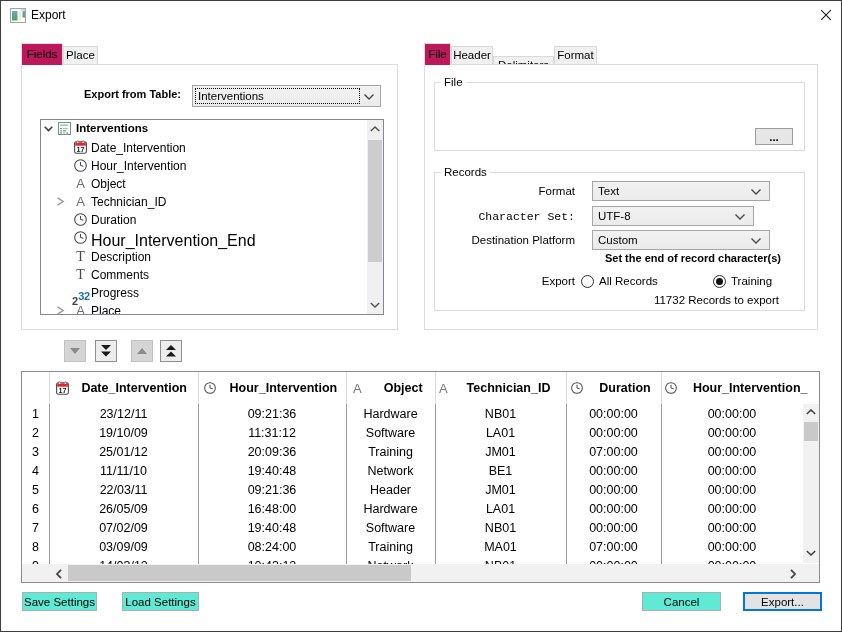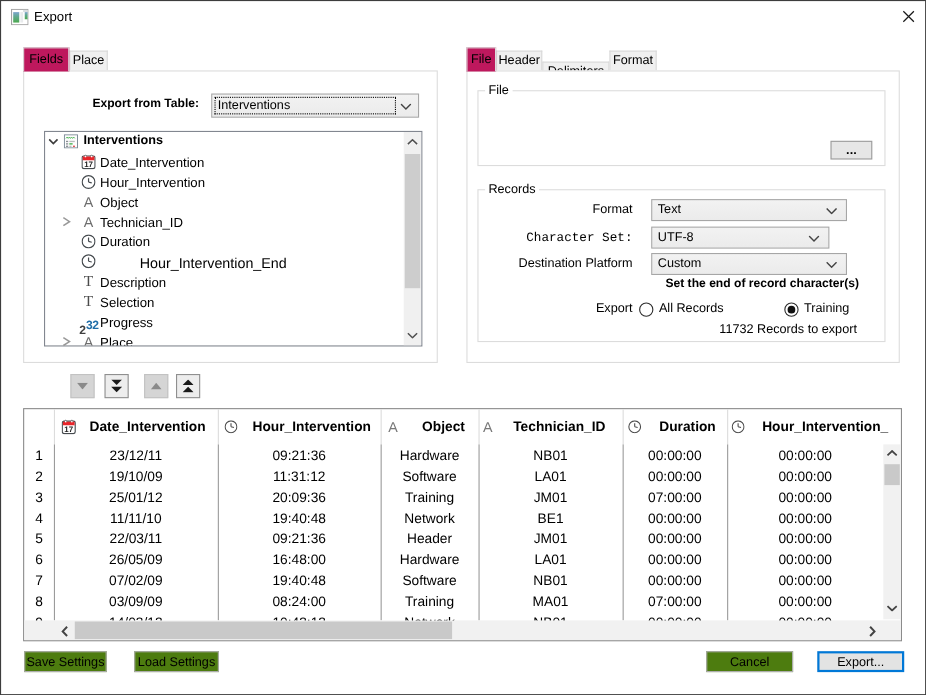--- a/index.html
+++ b/index.html
@@ -7,21 +7,21 @@
   body { position:relative; background:#fff; font-family:"Liberation Sans",sans-serif; font-size:11.5px; color:#000; overflow:hidden; }
   .abs { position:absolute; }
   .winborder { left:0; top:0; width:842px; height:632px; border:1px solid #3d3d3d; z-index:50; pointer-events:none; }
   .tab { background:#f0f0f0; border:1px solid #d9d9d9; border-bottom:none; text-align:center; }
   .tabactive { background:#be185d; border:1px solid #dcdcdc; border-bottom:none; z-index:3; text-align:center; }
   .pane { border:1px solid #dcdcdc; background:#fff; }
   .gb { border:1px solid #dcdcdc; }
   .gblabel { position:absolute; top:-8px; left:6px; background:#fff; padding:0 3px; line-height:14px; }
   .combo { border:1px solid #a6a6a6; background:linear-gradient(#f2f2f2,#ebebeb); }
   .combotext { position:absolute; left:5px; top:0; bottom:0; display:flex; align-items:center; }
-  .btn { border:1px solid #adadad; background:#4d7c0f; display:flex; align-items:center; justify-content:center; }
+  .btn { border:1px solid #adadad; background:#5eead4; display:flex; align-items:center; justify-content:center; }
   .ctr { display:flex; align-items:center; justify-content:center; }
   .hdrtxt { font-weight:bold; font-size:12.5px; position:absolute; white-space:nowrap; transform:translateX(-50%); }
   .cellv { position:absolute; white-space:nowrap; transform:translateX(-50%); font-size:12.5px; }
 </style>
 </head>
 <body>
 
 <div class="abs" style="left:10px; top:8px; width:16px; height:15px;">
 <svg width="16" height="15" viewBox="0 0 16 15">
   <rect x="0.5" y="0.5" width="15" height="14" fill="#ffffff" stroke="#a3a3a3"></rect>
@@ -114,27 +114,27 @@
 <svg class="abs" style="left:74px; top:213px;" width="13" height="13" viewBox="0 0 13 13">
   <circle cx="6.5" cy="6.5" r="5.8" fill="#fff" stroke="#454a4e" stroke-width="1.1"></circle>
   <path d="M6.5 6.5 L6.5 3 M6.5 6.5 L9.4 7.2" stroke="#454a4e" stroke-width="1.1" fill="none"></path>
 </svg>
 <div class="abs" style="left:91px; top:213px; font-size:12px;">Duration</div>
 
 <svg class="abs" style="left:74px; top:231px;" width="13" height="13" viewBox="0 0 13 13">
   <circle cx="6.5" cy="6.5" r="5.8" fill="#fff" stroke="#454a4e" stroke-width="1.1"></circle>
   <path d="M6.5 6.5 L6.5 3 M6.5 6.5 L9.4 7.2" stroke="#454a4e" stroke-width="1.1" fill="none"></path>
 </svg>
-<div class="abs" style="left:91px; top:232px; font-size:13px;margin-left:36px;">Hour_Intervention_End</div>
+<div class="abs" style="left:91px; top:232px; font-size:16px;">Hour_Intervention_End</div>
 
 <div class="abs" style="left:74px; top:249px; width:13px; text-align:center; font-size:14px; color:#4a4a4a; font-family:'Liberation Serif',serif;">T</div>
 <div class="abs" style="left:91px; top:250px; font-size:12px;">Description</div>
 
 <div class="abs" style="left:74px; top:267px; width:13px; text-align:center; font-size:14px; color:#4a4a4a; font-family:'Liberation Serif',serif;">T</div>
-<div class="abs" style="left:91px; top:268px; font-size:12px;">Selection</div>
+<div class="abs" style="left:91px; top:268px; font-size:12px;">Comments</div>
 
 <div class="abs" style="left:72px; top:290px; font-size:11px; color:#3f3f3f; font-weight:bold;">2<span style="font-size:11px; color:#1f6da8; vertical-align:4.5px; letter-spacing:-0.3px;">32</span></div>
 <div class="abs" style="left:91px; top:286px; font-size:12px;">Progress</div>
 
 <svg class="abs" style="left:56px; top:306px;" width="9" height="9" viewBox="0 0 9 9">
     <path d="M1.6 0.9 L7.2 4.5 L1.6 8.1" stroke="#999999" stroke-width="1.4" fill="none"></path>
   </svg>
 <div class="abs" style="left:74px; top:303px; width:13px; text-align:center; font-size:13px; color:#6d6d6d; height:11px; overflow:hidden;">A</div>
 <div class="abs" style="left:91px; top:304px; font-size:12px; height:10px; overflow:hidden;">Place</div>
 

